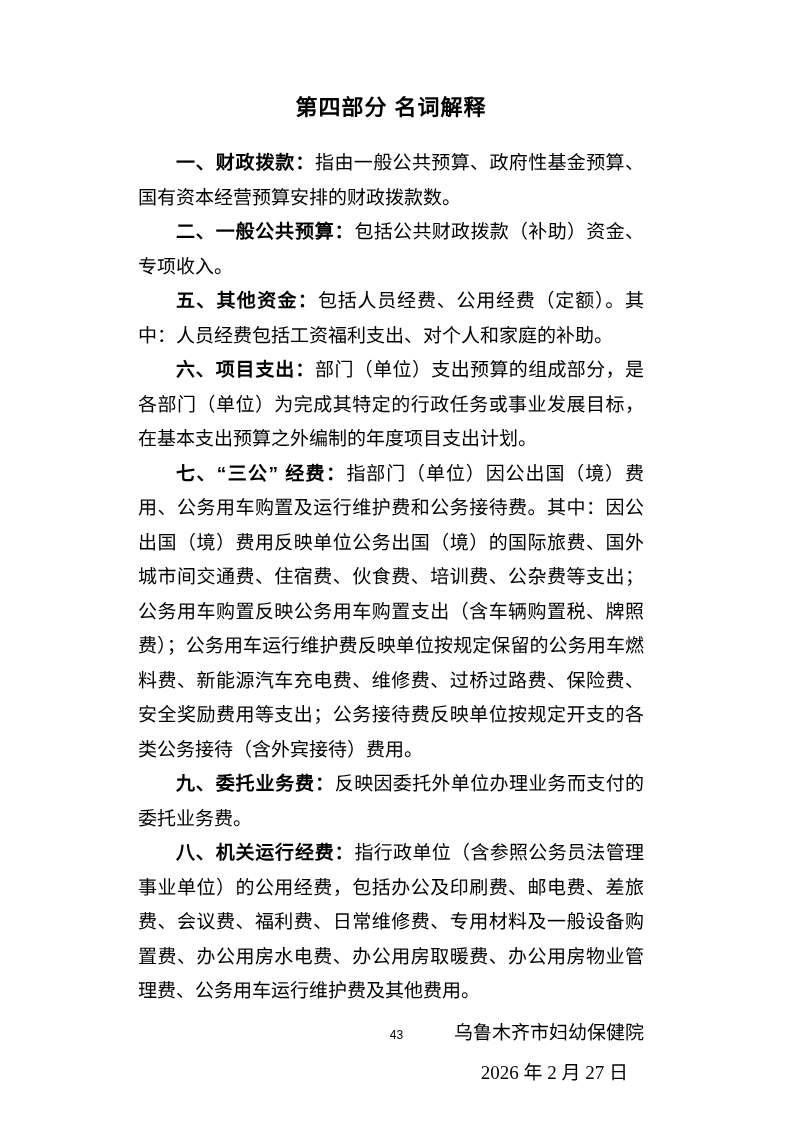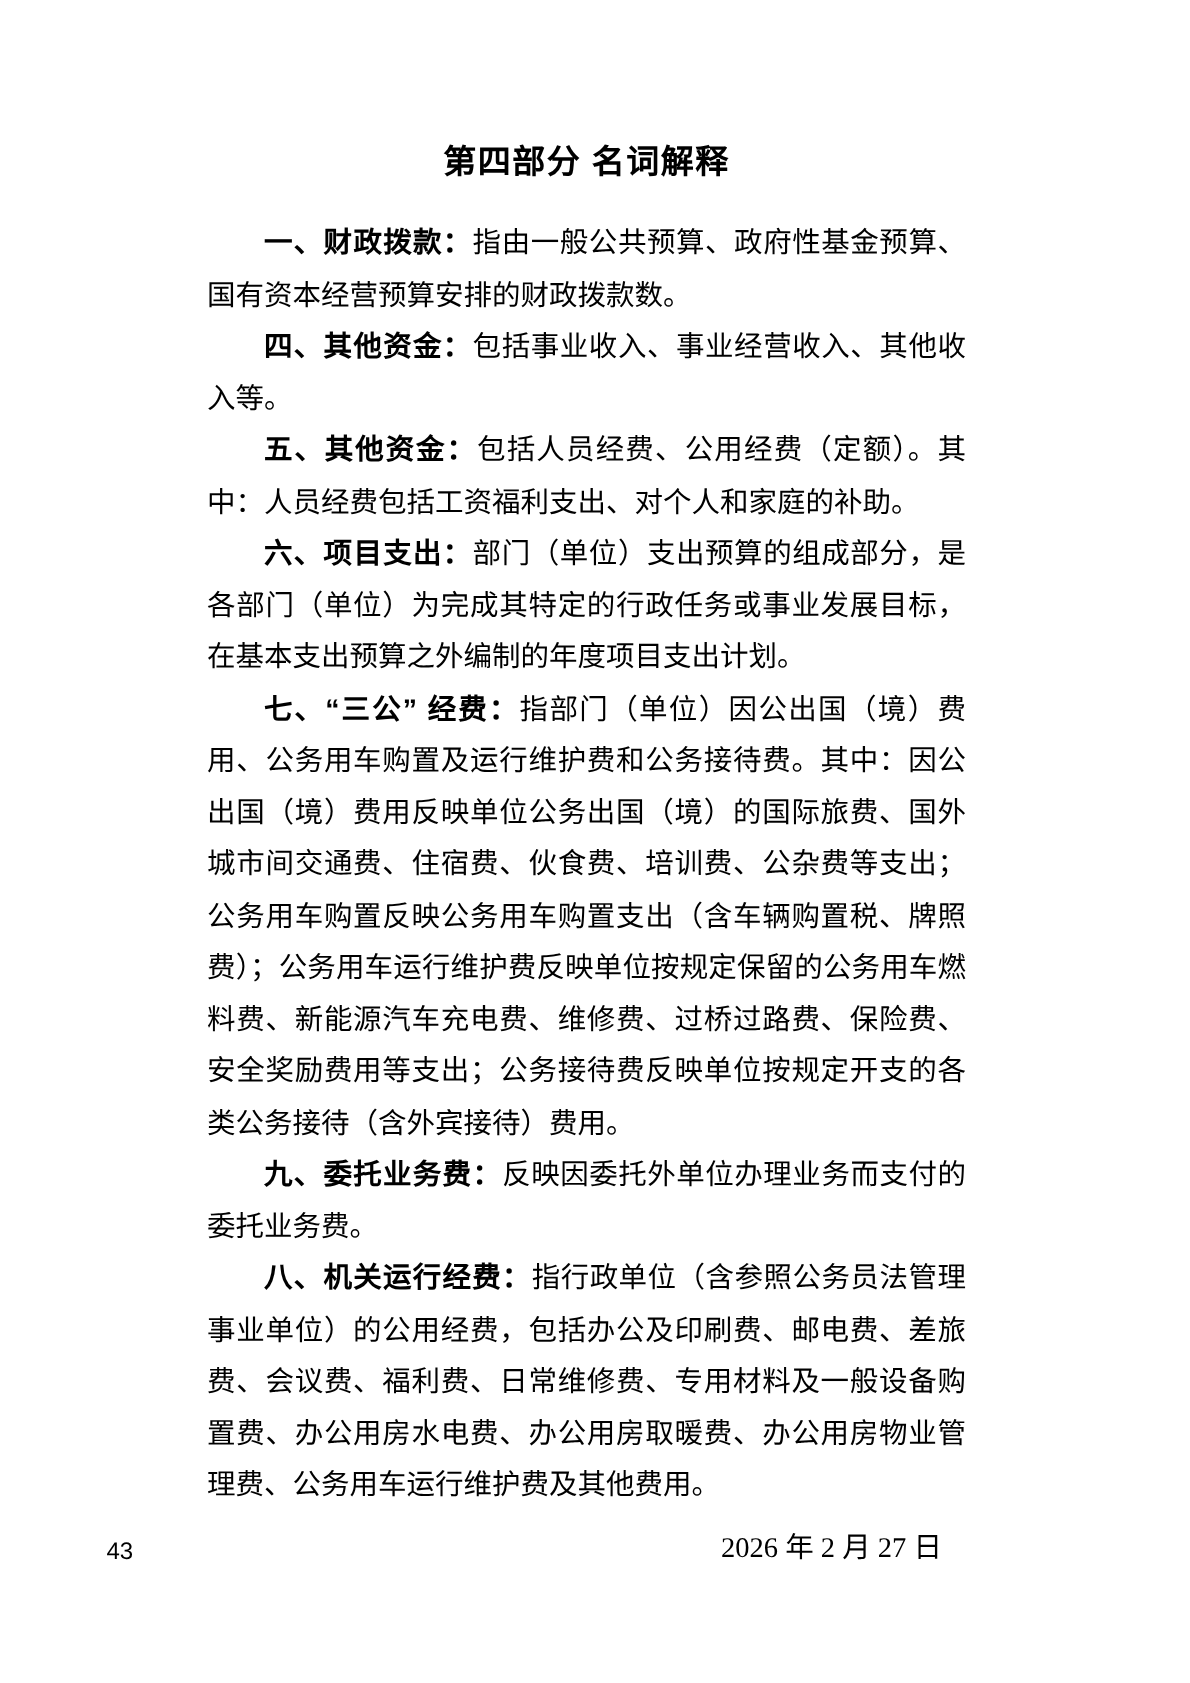--- a/index.html
+++ b/index.html
@@ -52,49 +52,51 @@
   }
   .signature-date {
     margin: 0;
     padding-right: 16px;
   }
   .page-number {
     position: absolute;
     left: 0;
     right: 0;
     bottom: 80px;
+    text-align: center;
     font-family: "Liberation Sans", "DejaVu Sans", sans-serif;
-    font-size: 16px;
+    font-size: 12px;
     line-height: 14px;
   }
 </style>
 </head>
 <body>
 
 <div class="page">
 
   <h1 class="doc-title">第四部分 名词解释</h1>
 
   <div>
     <p class="para"><span class="term">一、财政拨款：</span><span>指由一般公共预算、政府性基金预算、国有资本经营预算安排的财政拨款数。</span></p>
 
+    <p class="para"><span class="term">二、一般公共预算：</span><span>包括公共财政拨款（补助）资金、专项收入。</span></p>
 
 
-    <p class="para"><span class="term">四、其他资金：</span><span>包括事业收入、事业经营收入、其他收入等。</span></p>
 
     <p class="para"><span class="term">五、其他资金：</span><span>包括人员经费、公用经费（定额）。其中：人员经费包括工资福利支出、对个人和家庭的补助。</span></p>
 
     <p class="para"><span class="term">六、项目支出：</span><span>部门（单位）支出预算的组成部分，是各部门（单位）为完成其特定的行政任务或事业发展目标，在基本支出预算之外编制的年度项目支出计划。</span></p>
 
     <p class="para"><span class="term">七、“三公” 经费：</span><span>指部门（单位）因公出国（境）费用、公务用车购置及运行维护费和公务接待费。其中：因公出国（境）费用反映单位公务出国（境）的国际旅费、国外城市间交通费、住宿费、伙食费、培训费、公杂费等支出；公务用车购置反映公务用车购置支出（含车辆购置税、牌照费）；公务用车运行维护费反映单位按规定保留的公务用车燃料费、新能源汽车充电费、维修费、过桥过路费、保险费、安全奖励费用等支出；公务接待费反映单位按规定开支的各类公务接待（含外宾接待）费用。</span></p>
 
     <p class="para"><span class="term">九、委托业务费：</span><span>反映因委托外单位办理业务而支付的委托业务费。</span></p>
 
     <p class="para"><span class="term">八、机关运行经费：</span><span>指行政单位（含参照公务员法管理事业单位）的公用经费，包括办公及印刷费、邮电费、差旅费、会议费、福利费、日常维修费、专用材料及一般设备购置费、办公用房水电费、办公用房取暖费、办公用房物业管理费、公务用车运行维护费及其他费用。</span></p>
   </div>
 
   <div class="signature-block">
+    <p class="signature-org">乌鲁木齐市妇幼保健院</p>
     <p class="signature-date">2026 年 2 月 27 日</p>
   </div>
 
   <div class="page-number">43</div>
 
 </div>
 
 </body></html>

